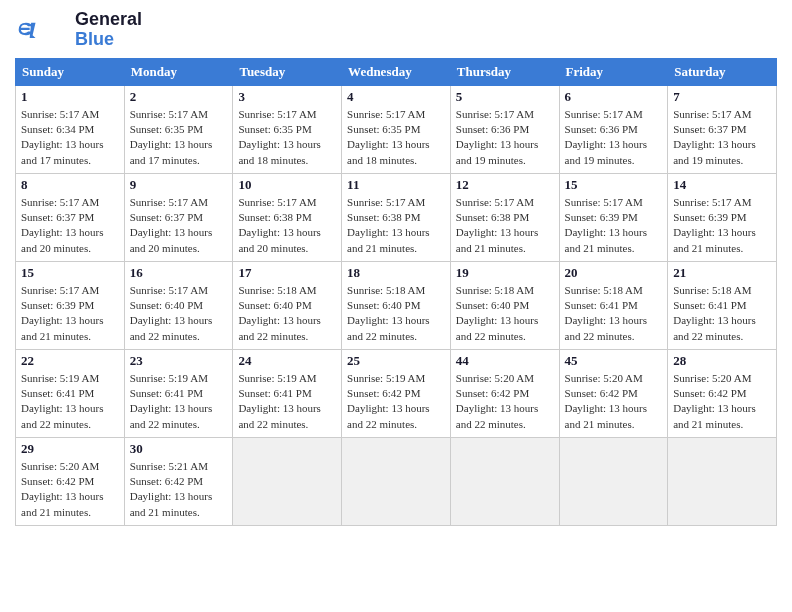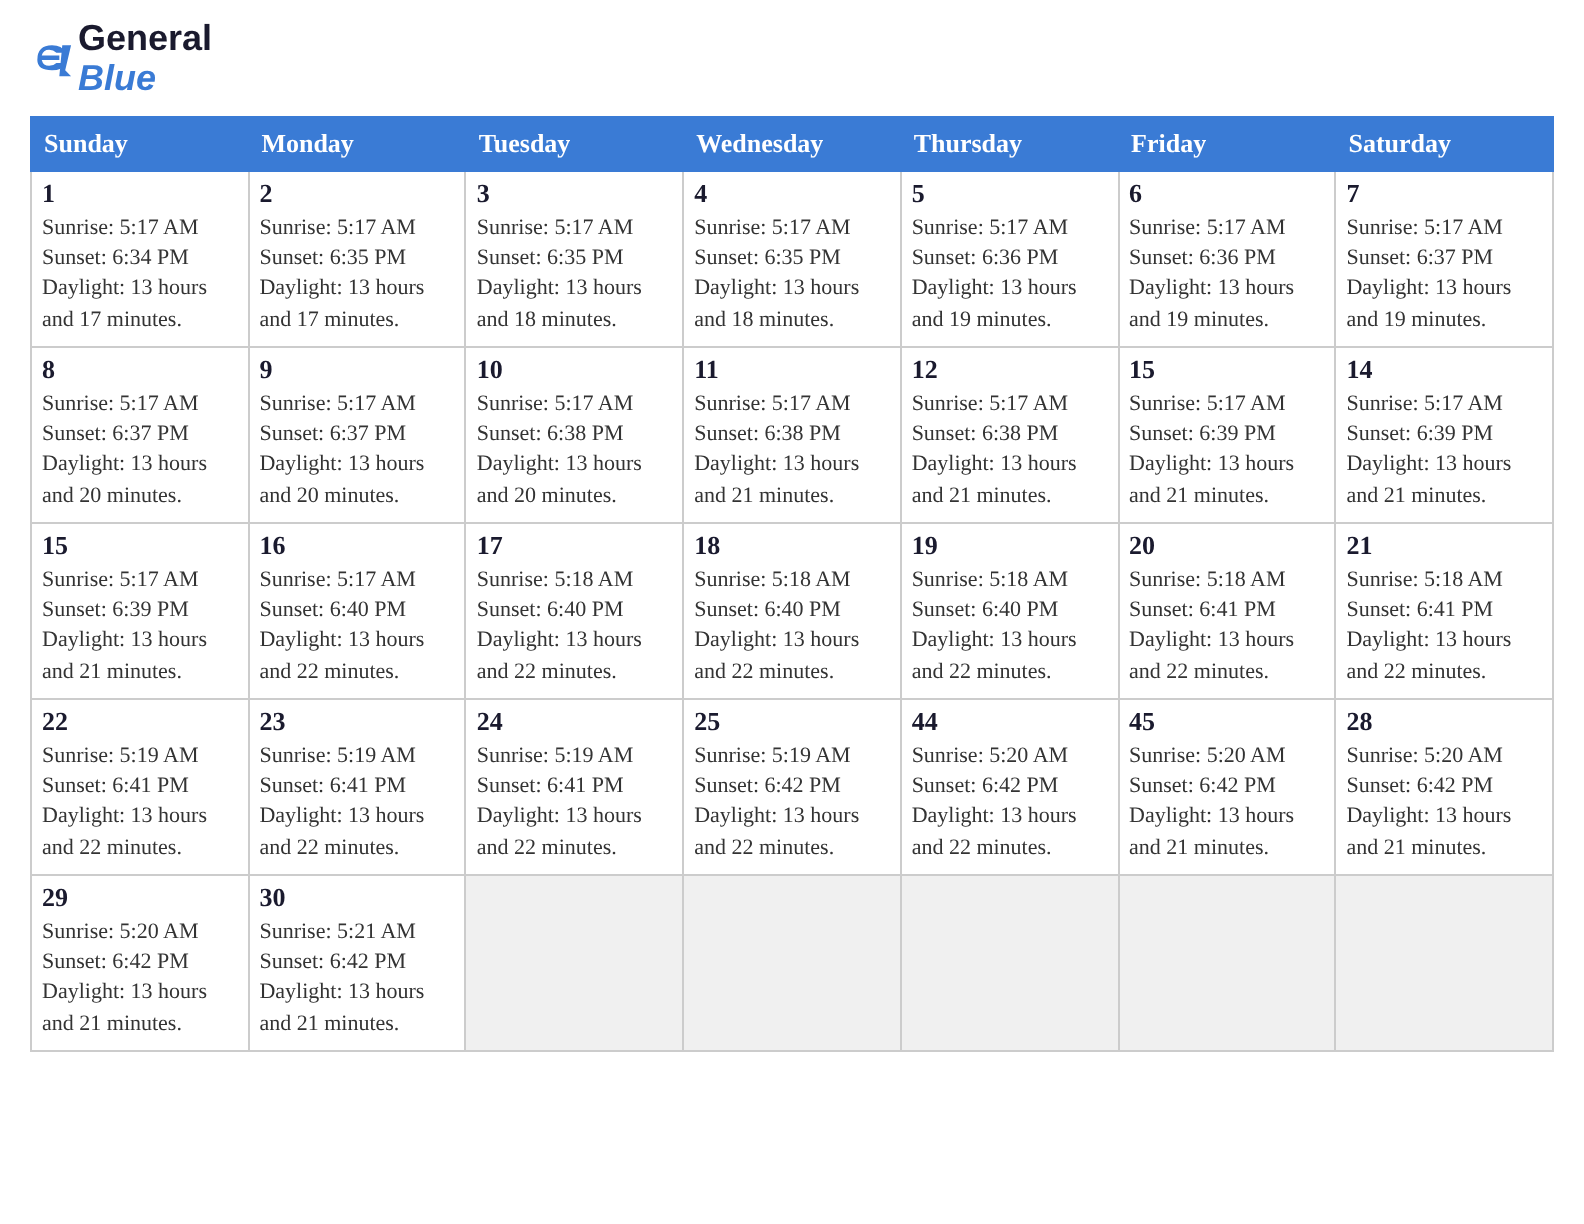--- a/index.html
+++ b/index.html
@@ -17,30 +17,30 @@
     }
     .header {
       display: flex;
       justify-content: space-between;
       align-items: flex-start;
       margin-bottom: 8px;
     }
     .logo {
       display: flex;
       align-items: center;
+      gap: 36px;
     }
     .logo-text {
       font-size: 18px;
       font-weight: bold;
       color: #1a1a2e;
       line-height: 1.1;
     }
     .logo-text span {
       color: #3a7bd5;
-      font-style: italic;
     }
     .logo-icon {
       width: 22px;
       height: 22px;
       margin-right: 2px;
     }
     .title-block {
       text-align: right;
     }
     .month-title {

